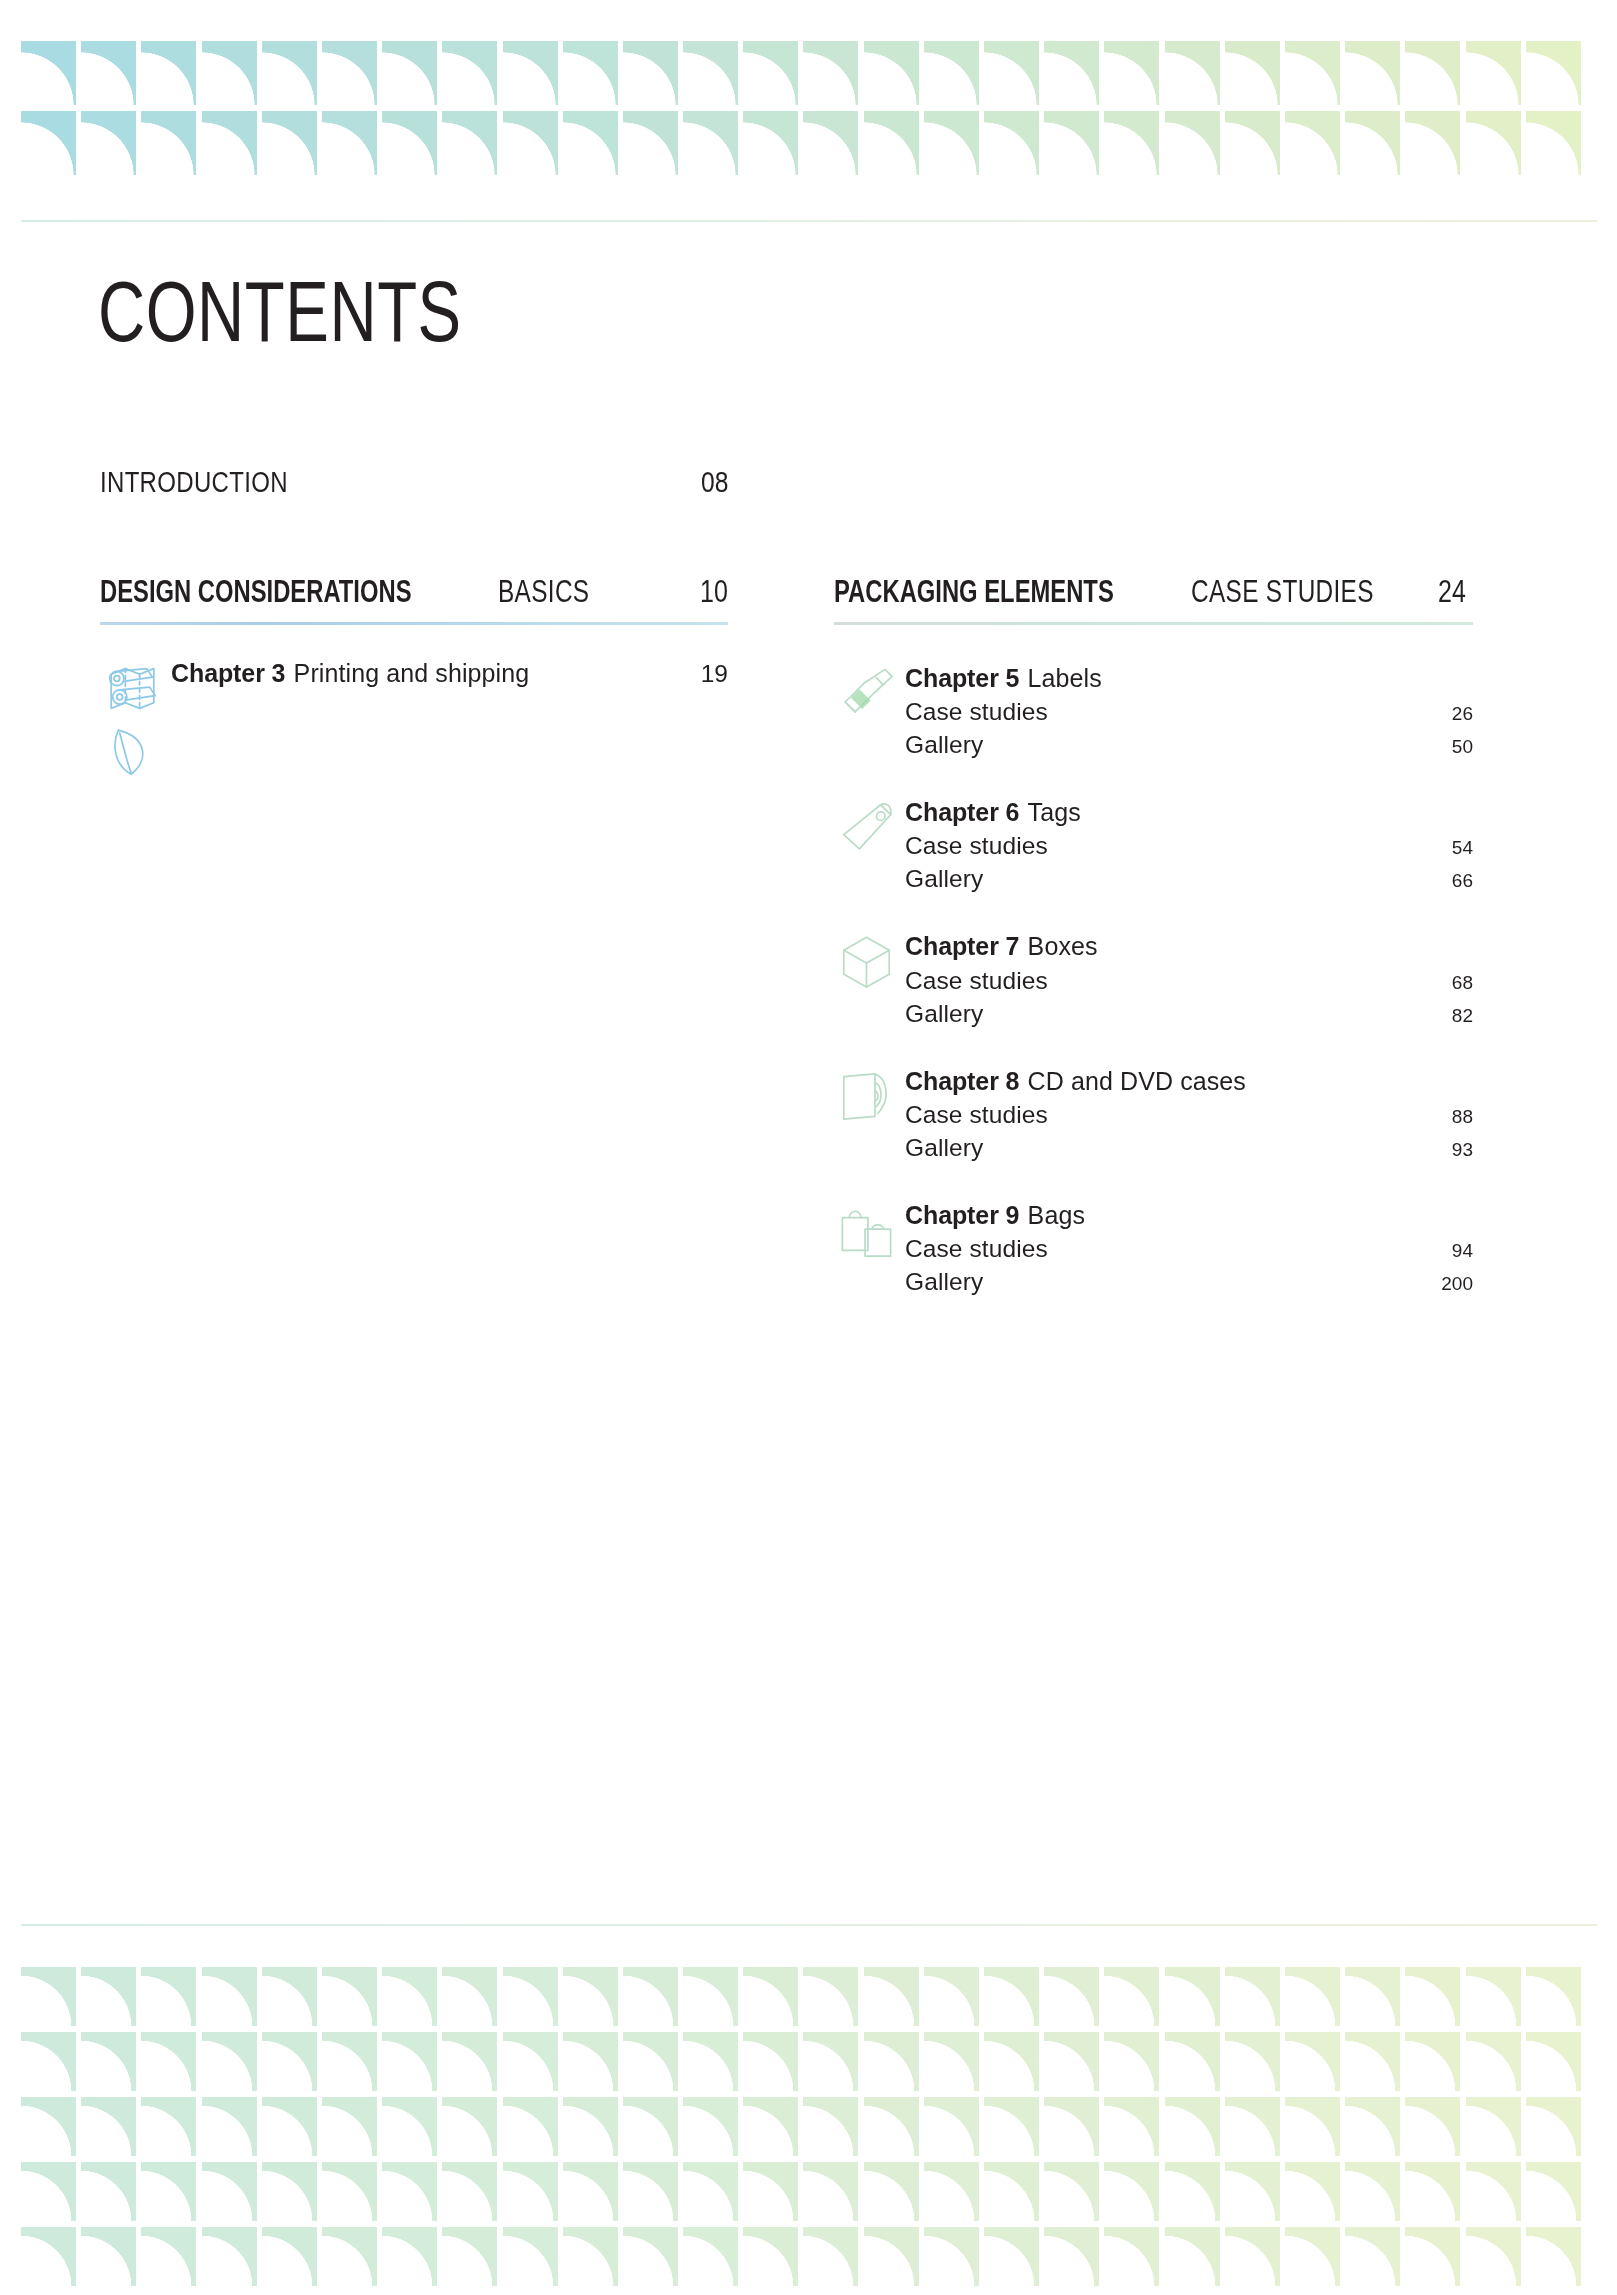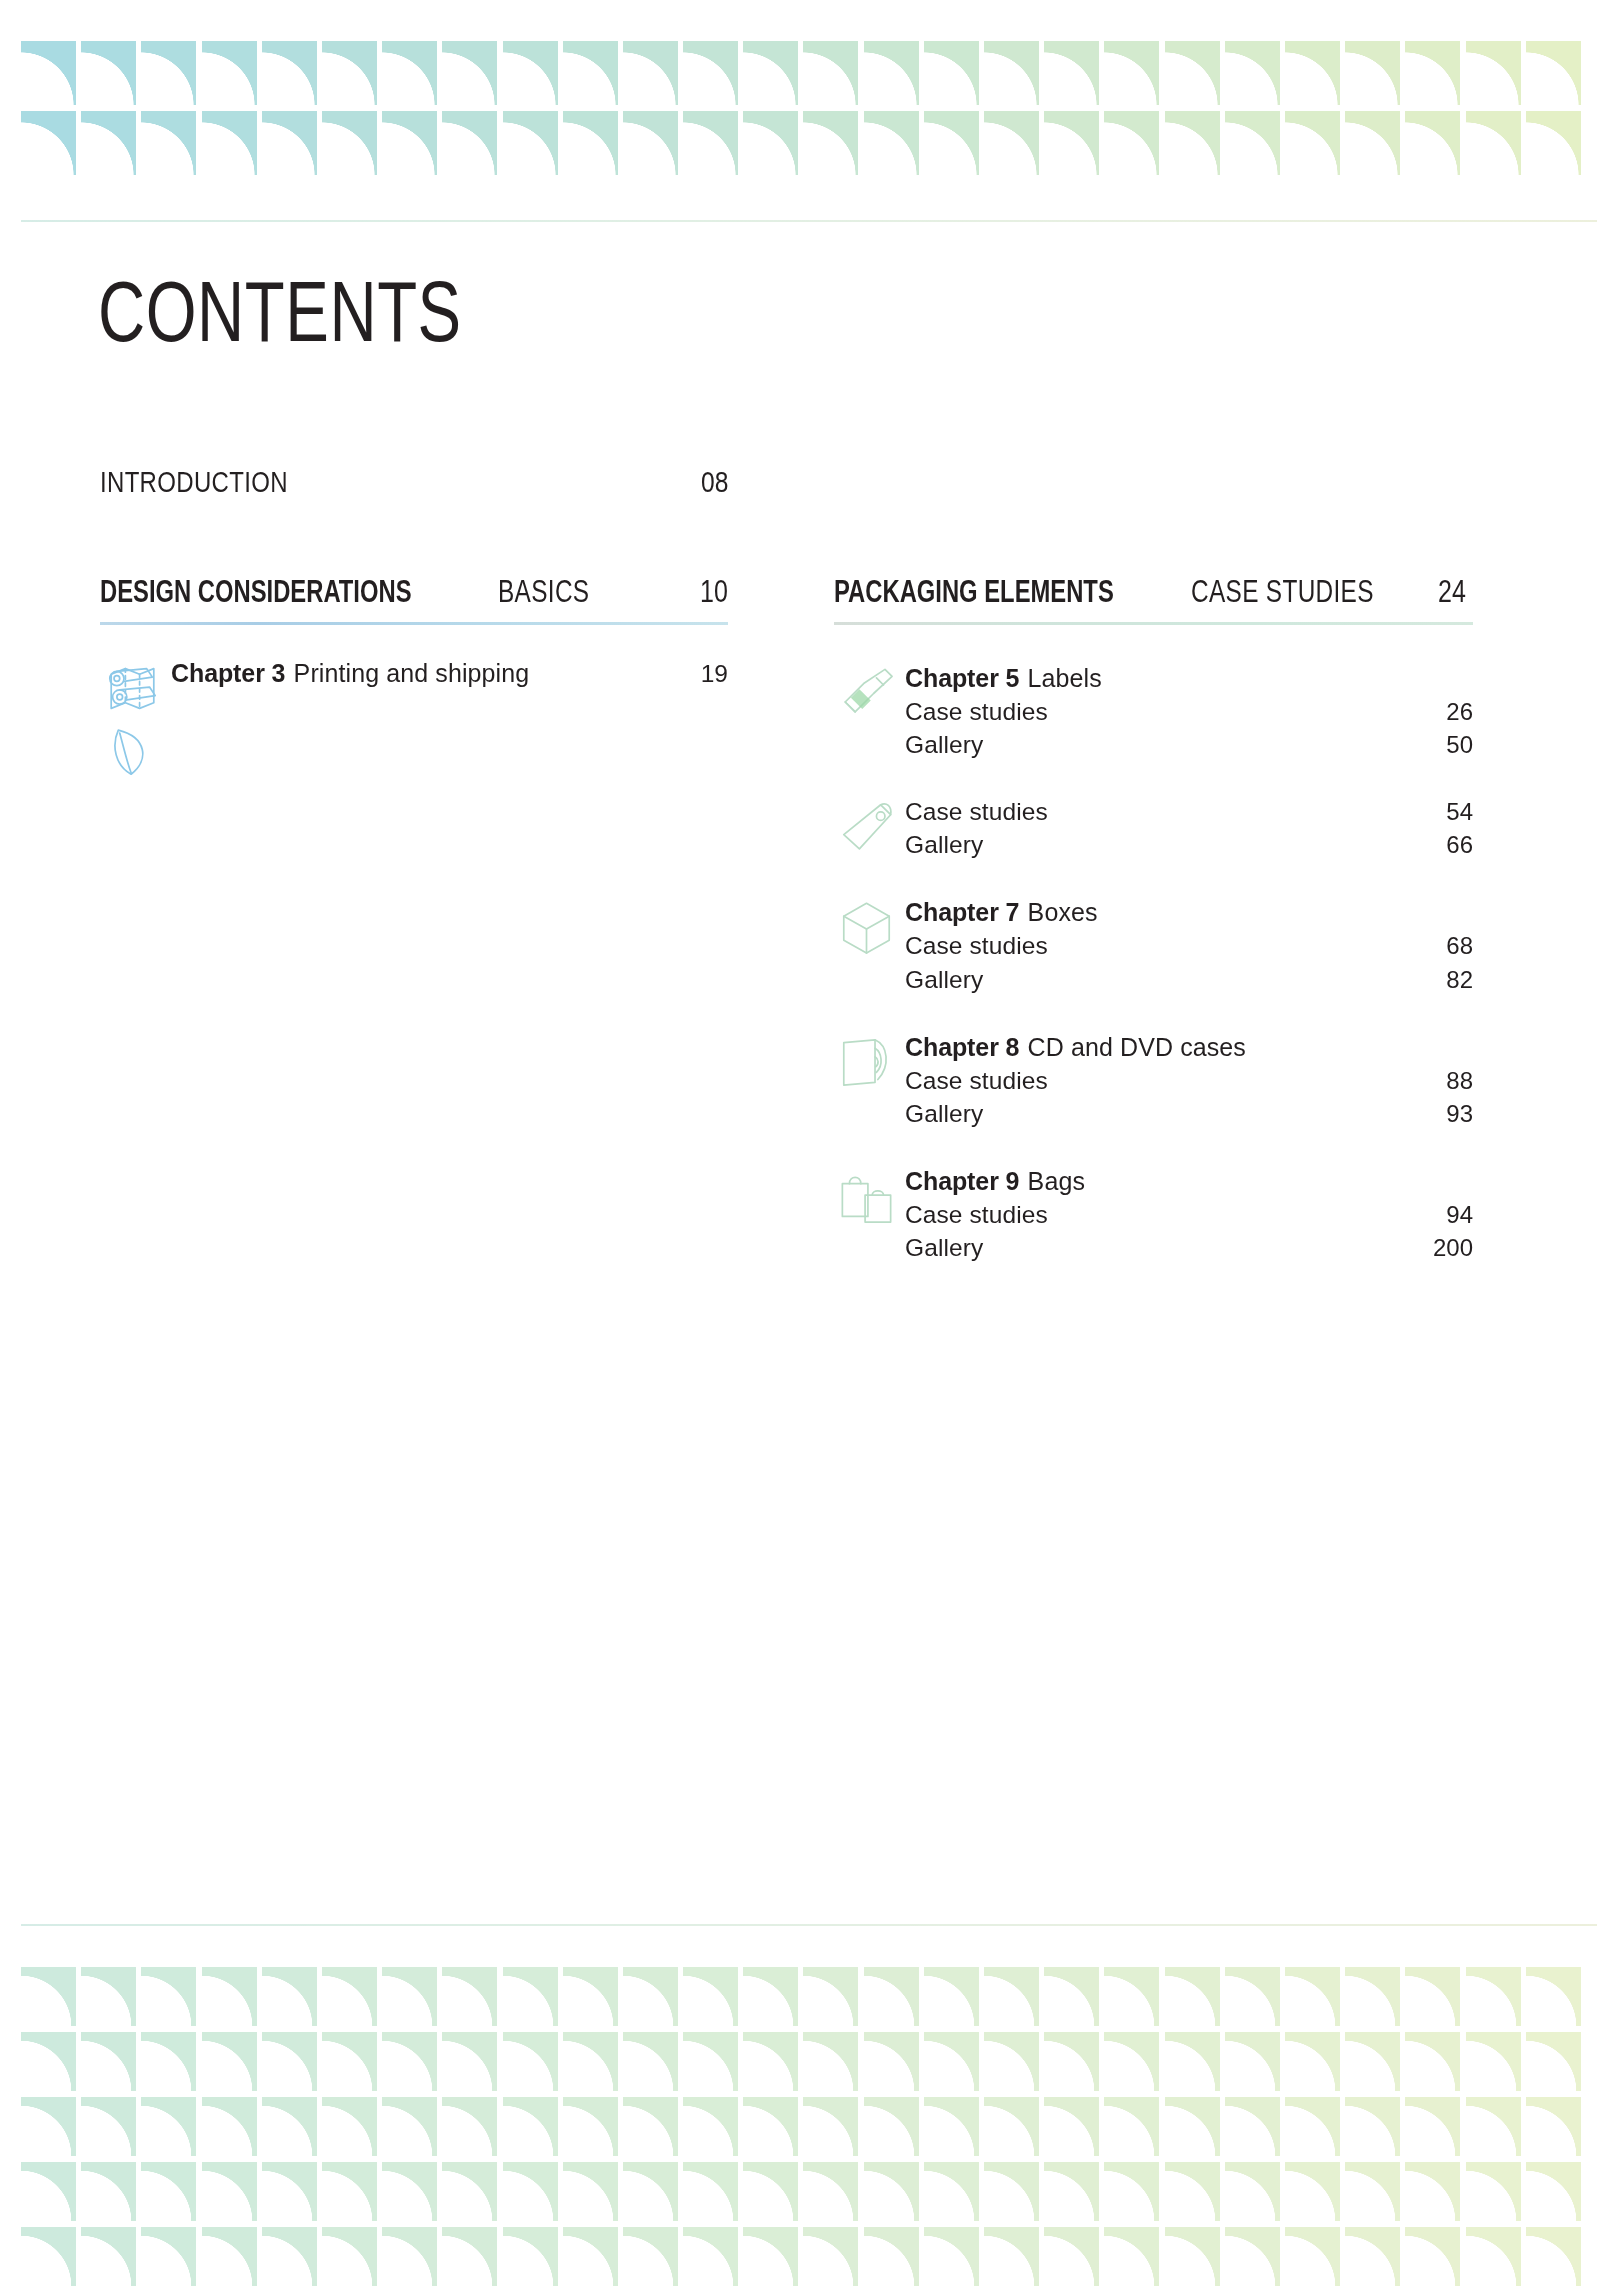--- a/index.html
+++ b/index.html
@@ -202,21 +202,21 @@
     margin-top: 5.2px;
   }
   .sub-row .sub-label {
     font-size: 24.5px;
     font-weight: 300;
     font-stretch: condensed;
     letter-spacing: 0.1px;
   }
   .sub-row .sub-spacer { flex: 1 1 auto; }
   .sub-row .sub-page {
-    font-size: 24px;
+    font-size: 19px;
     font-weight: 300;
     font-stretch: condensed;
   }
 
   #column-right .chapter { margin-top: 39px; }
   #column-right .chapter:first-of-type { margin-top: 30px; }
 
   .ico-blue  { stroke: #8cc8e8; }
   .ico-green { stroke: #b9dcc6; }
 </style>
@@ -476,20 +476,24 @@
   </div>
 
   <div class="chapter">
     <span class="chap-icon">
       <svg viewBox="0 0 100 100" fill="none" stroke-width="2.4" stroke-linecap="round" stroke-linejoin="round" class="ico-green">
         <path d="M70 18 L84 32 L40 80 L18 60 Z"></path>
         <circle cx="70" cy="34" r="6"></circle>
         <path d="M70 18 C78 14 86 20 84 32"></path>
       </svg>
     </span>
+    <div class="chap-row">
+      <span class="chap-num">Chapter 6</span>
+      <span class="chap-name">Tags</span>
+    </div>
     <div class="sub-row">
       <span class="sub-label">Case studies</span>
       <span class="sub-spacer"></span>
       <span class="sub-page">54</span>
     </div>
     <div class="sub-row">
       <span class="sub-label">Gallery</span>
       <span class="sub-spacer"></span>
       <span class="sub-page">66</span>
     </div>

